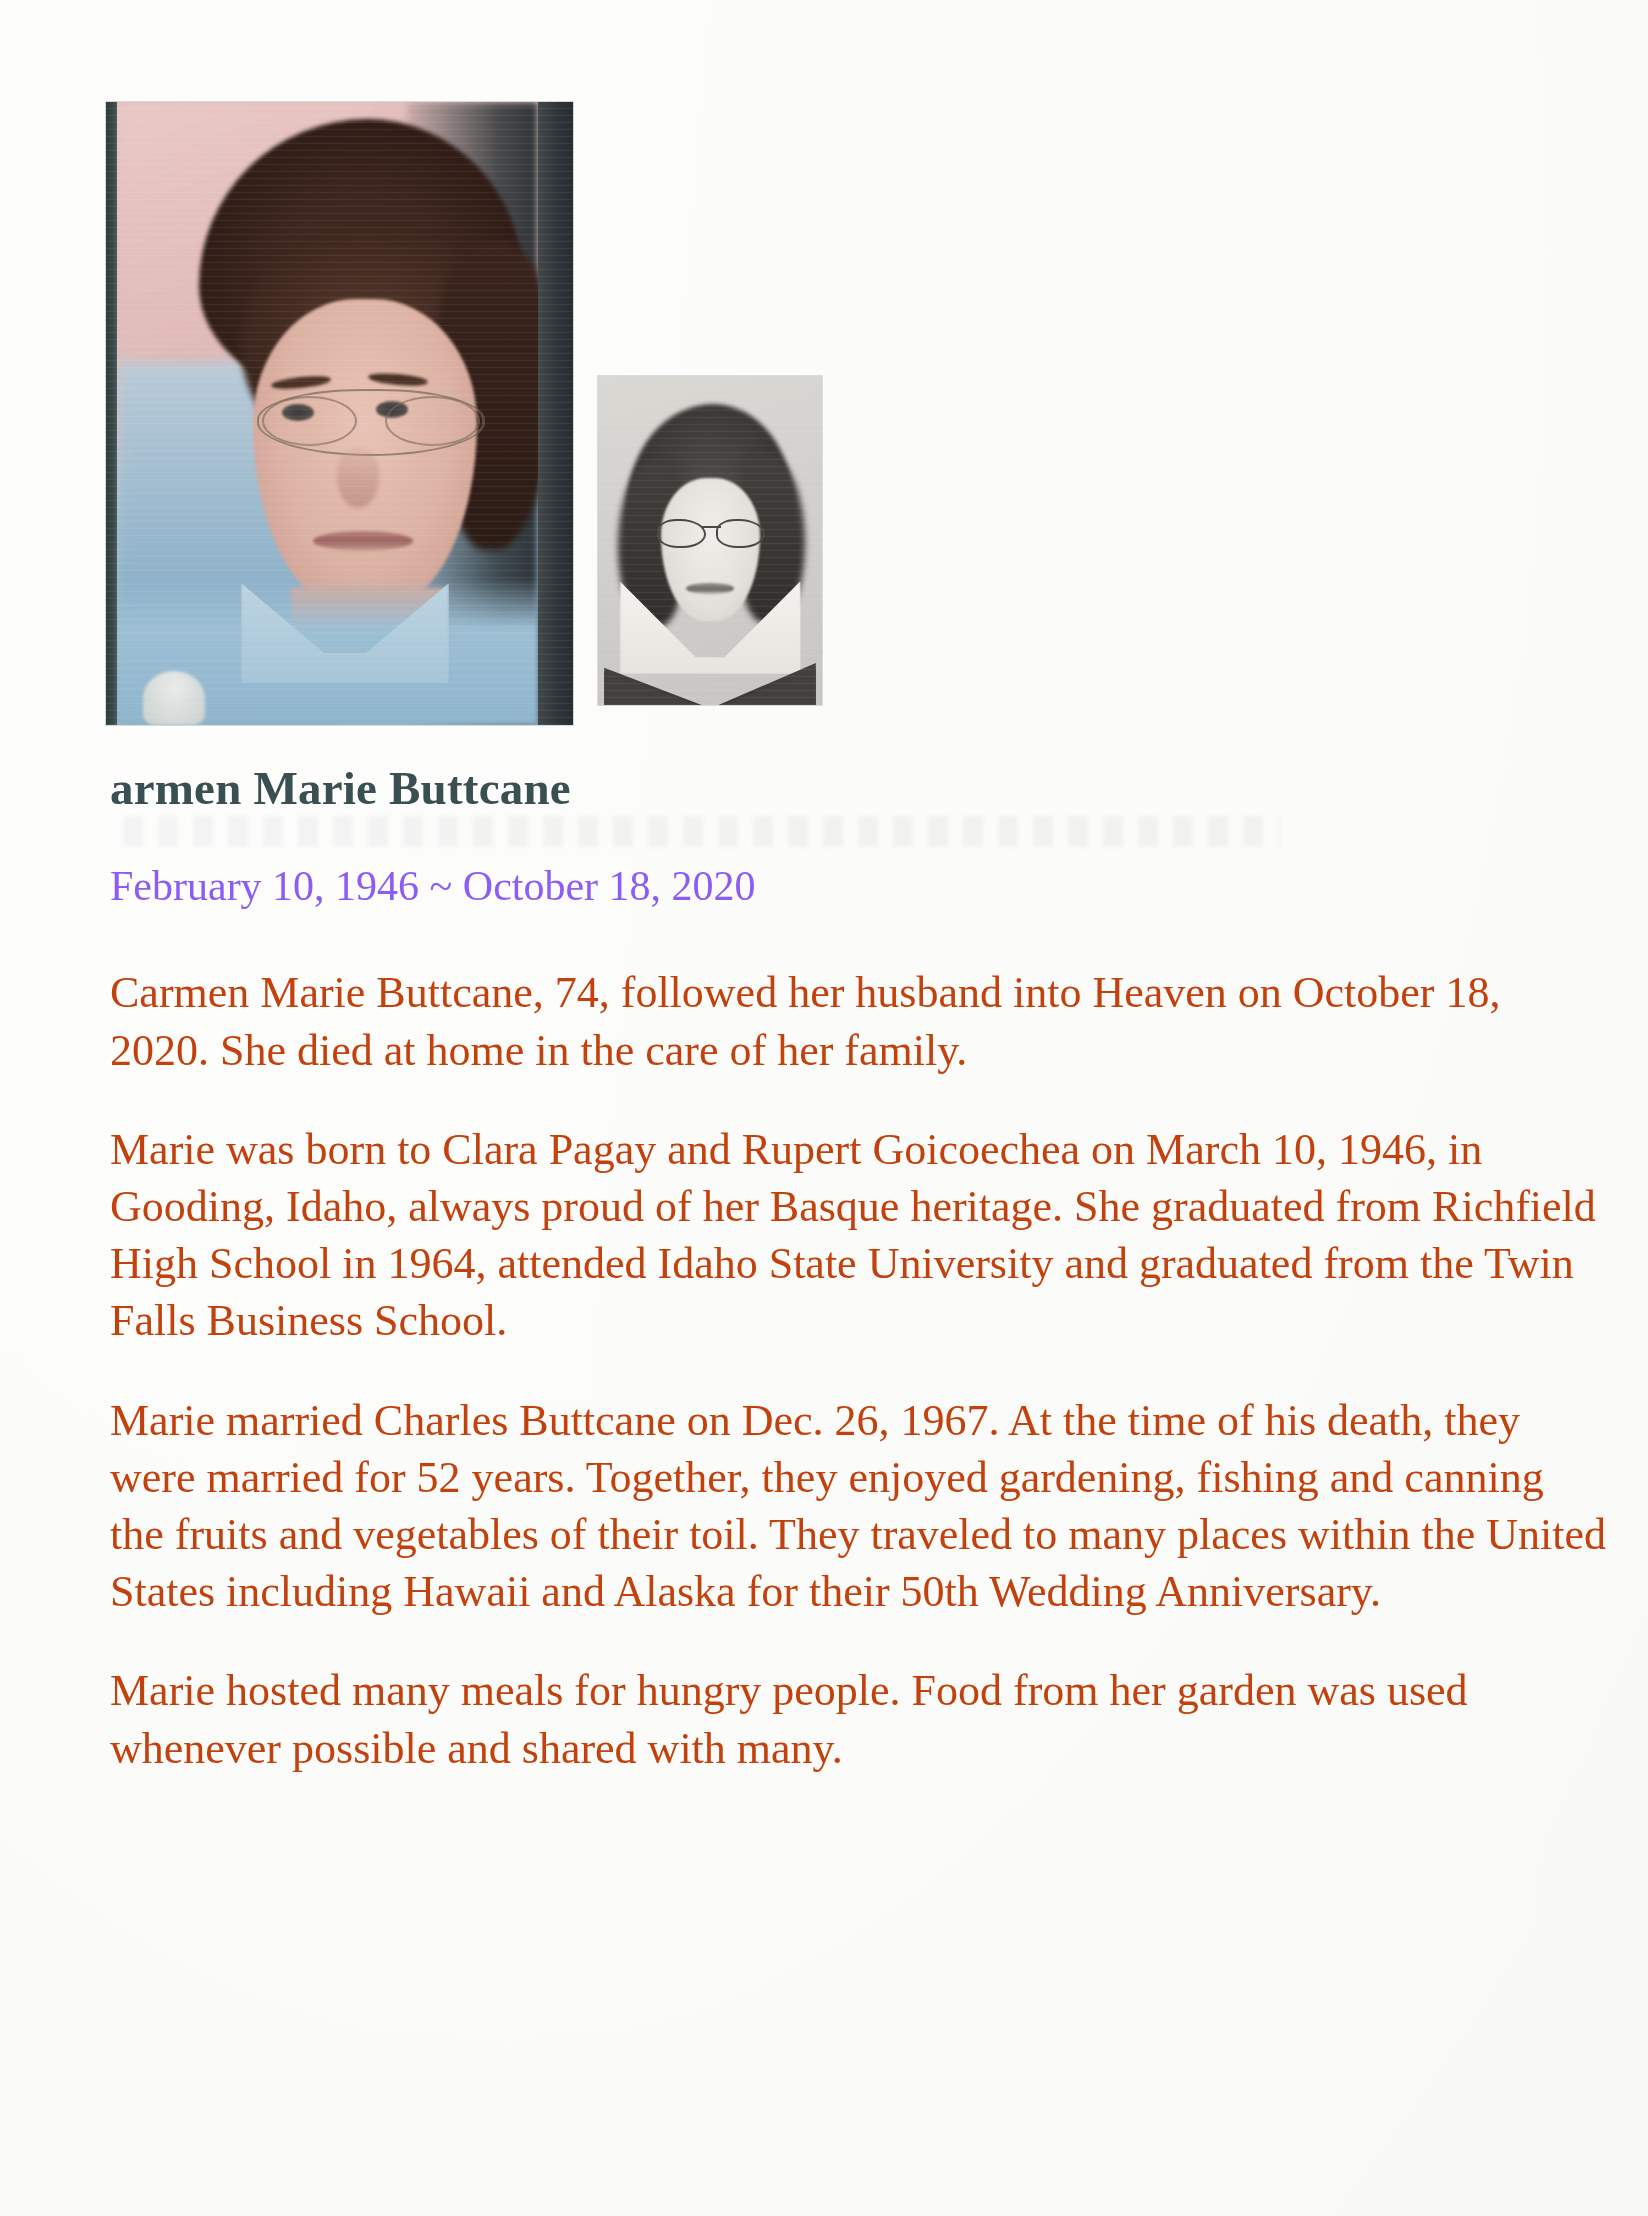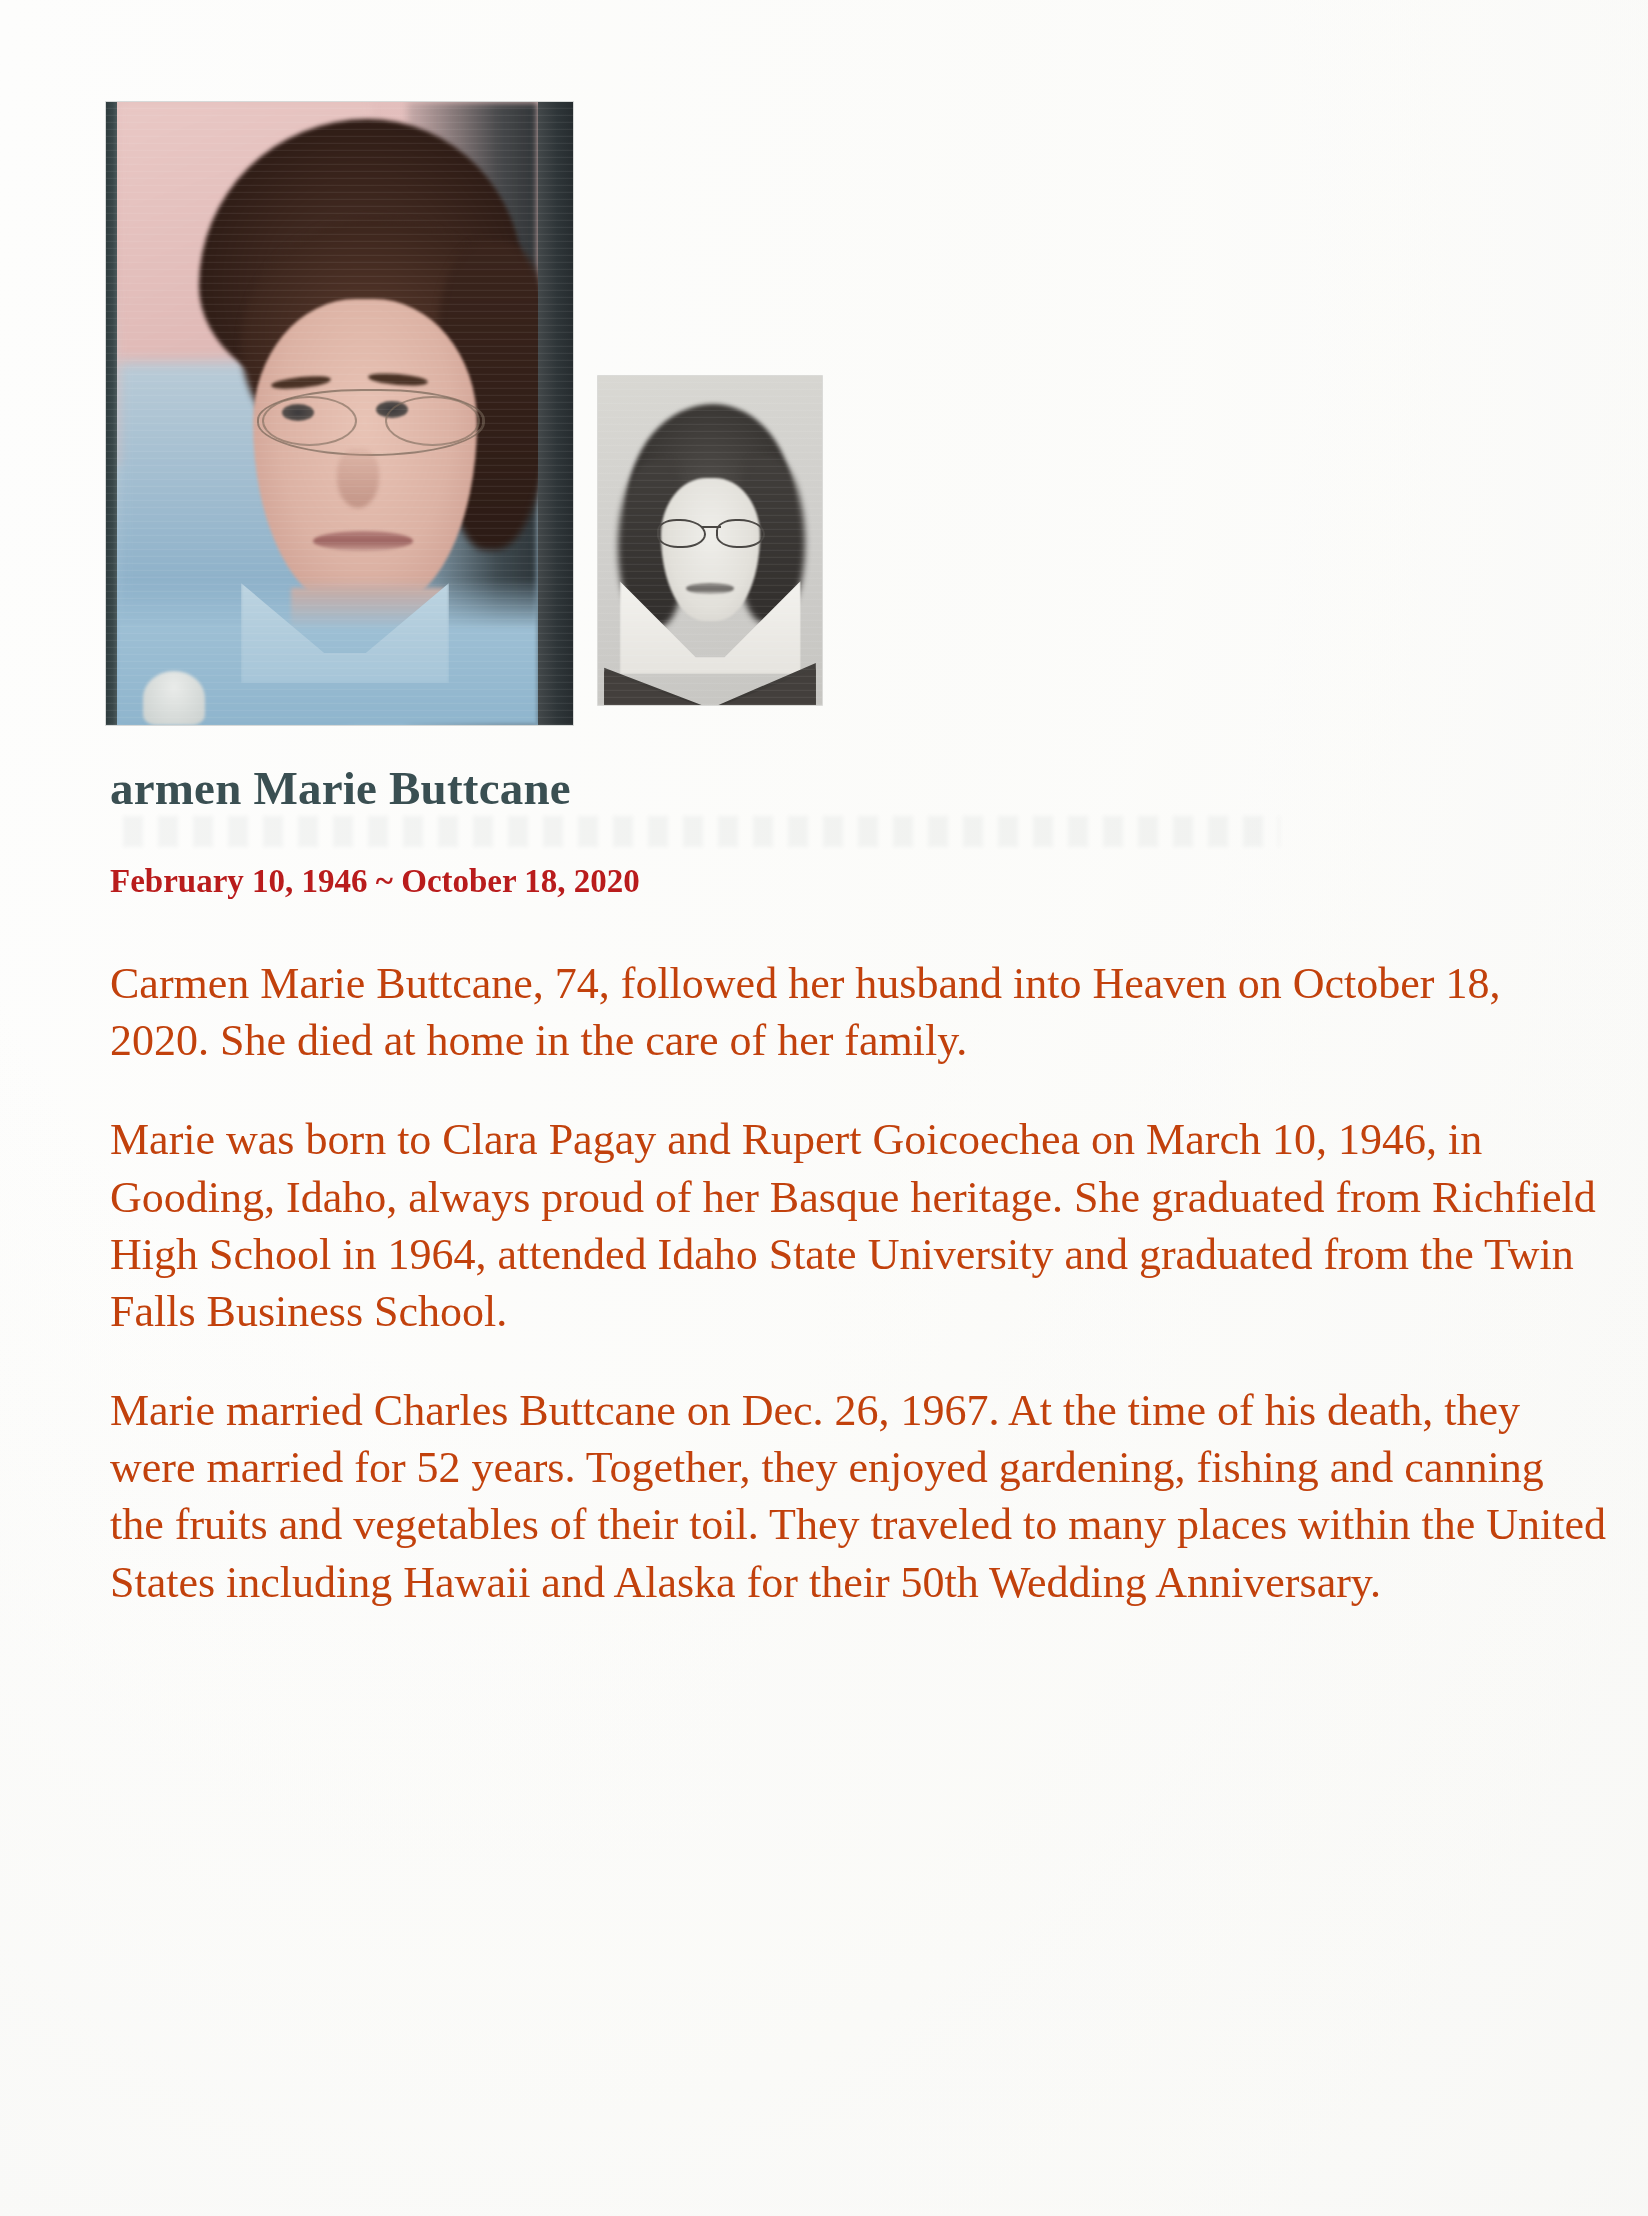--- a/index.html
+++ b/index.html
@@ -333,25 +333,25 @@
   .deceased-name {
     font-size: 47px;
     font-weight: bold;
     letter-spacing: 0.2px;
     margin: 0 0 51px 0;
     line-height: 1.05;
     color: #3a4f52;
   }
 
   .life-dates {
-    font-size: 33px;
-    font-weight: bold;
+    font-size: 42px;
+    font-weight: normal;
     margin: 0 0 56px 0;
     line-height: 1.05;
-    color: #b91c1c;
+    color: #8b5cf6;
   }
 
   .obit-para {
     font-size: 44px;
     line-height: 1.30;
     margin: 0 0 42px 0;
     color: #c2410c;
     max-width: 1497px;
   }
   .obit-para:last-child { margin-bottom: 0; }
@@ -430,17 +430,18 @@
     <h1 class="deceased-name">armen Marie Buttcane</h1>
 
     <h2 class="life-dates">February 10, 1946 ~ October 18, 2020</h2>
 
     <p class="obit-para">Carmen Marie Buttcane, 74, followed her husband into Heaven on October 18, 2020. She died at home in the care of her family.</p>
 
     <p class="obit-para">Marie was born to Clara Pagay and Rupert Goicoechea on March 10, 1946, in Gooding, Idaho, always proud of her Basque heritage. She graduated from Richfield High School in 1964, attended Idaho State University and graduated from the Twin Falls Business School.</p>
 
     <p class="obit-para">Marie married Charles Buttcane on Dec. 26, 1967. At the time of his death, they were married for 52 years. Together, they enjoyed gardening, fishing and canning the fruits and vegetables of their toil. They traveled to many places within the United States including Hawaii and Alaska for their 50th Wedding Anniversary.</p>
 
+    <p class="obit-para">Marie hosted many meals for hungry people. Food from her garden was used whenever possible and shared with many.</p>
 
   </div>
 
 </div>
 
 
 </body></html>

